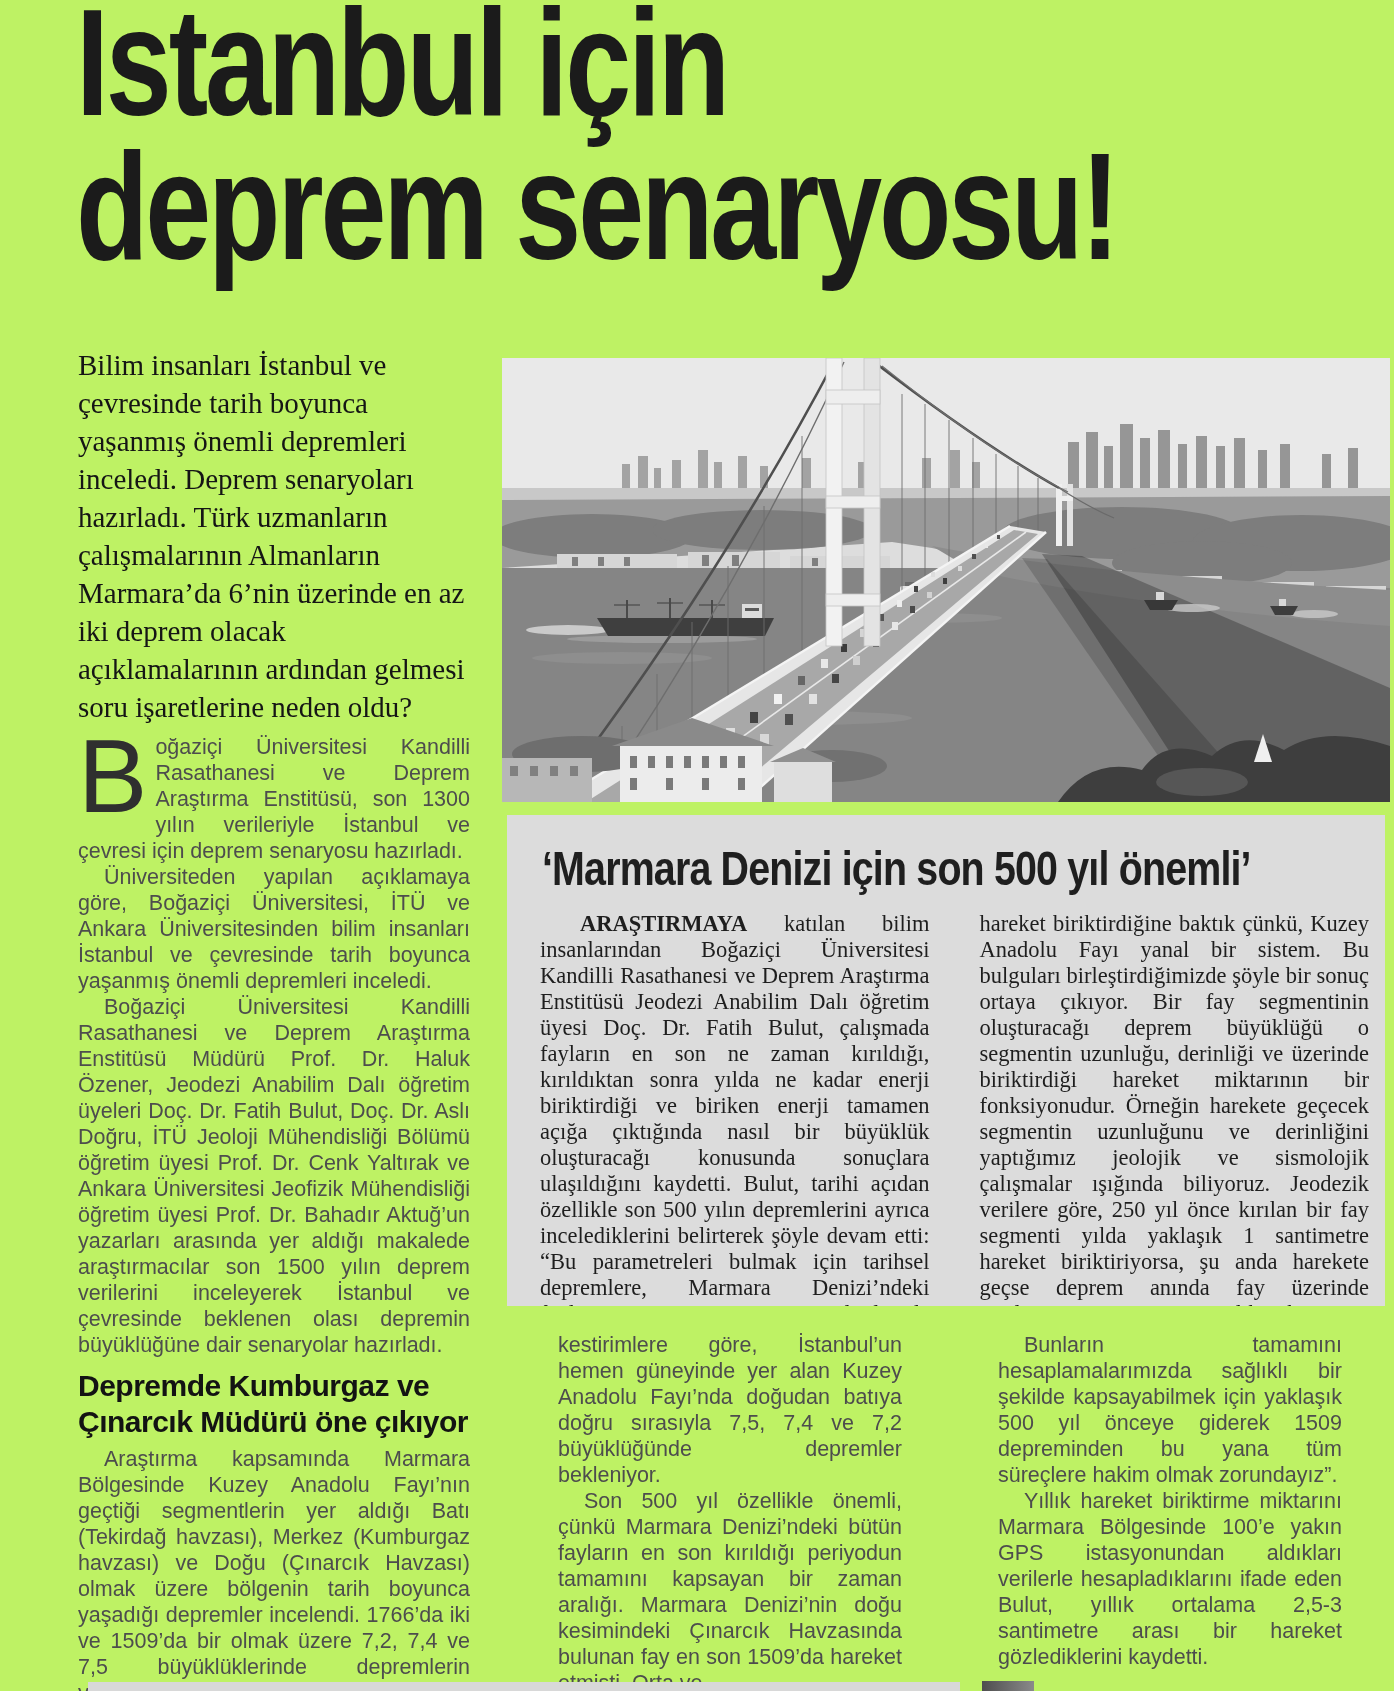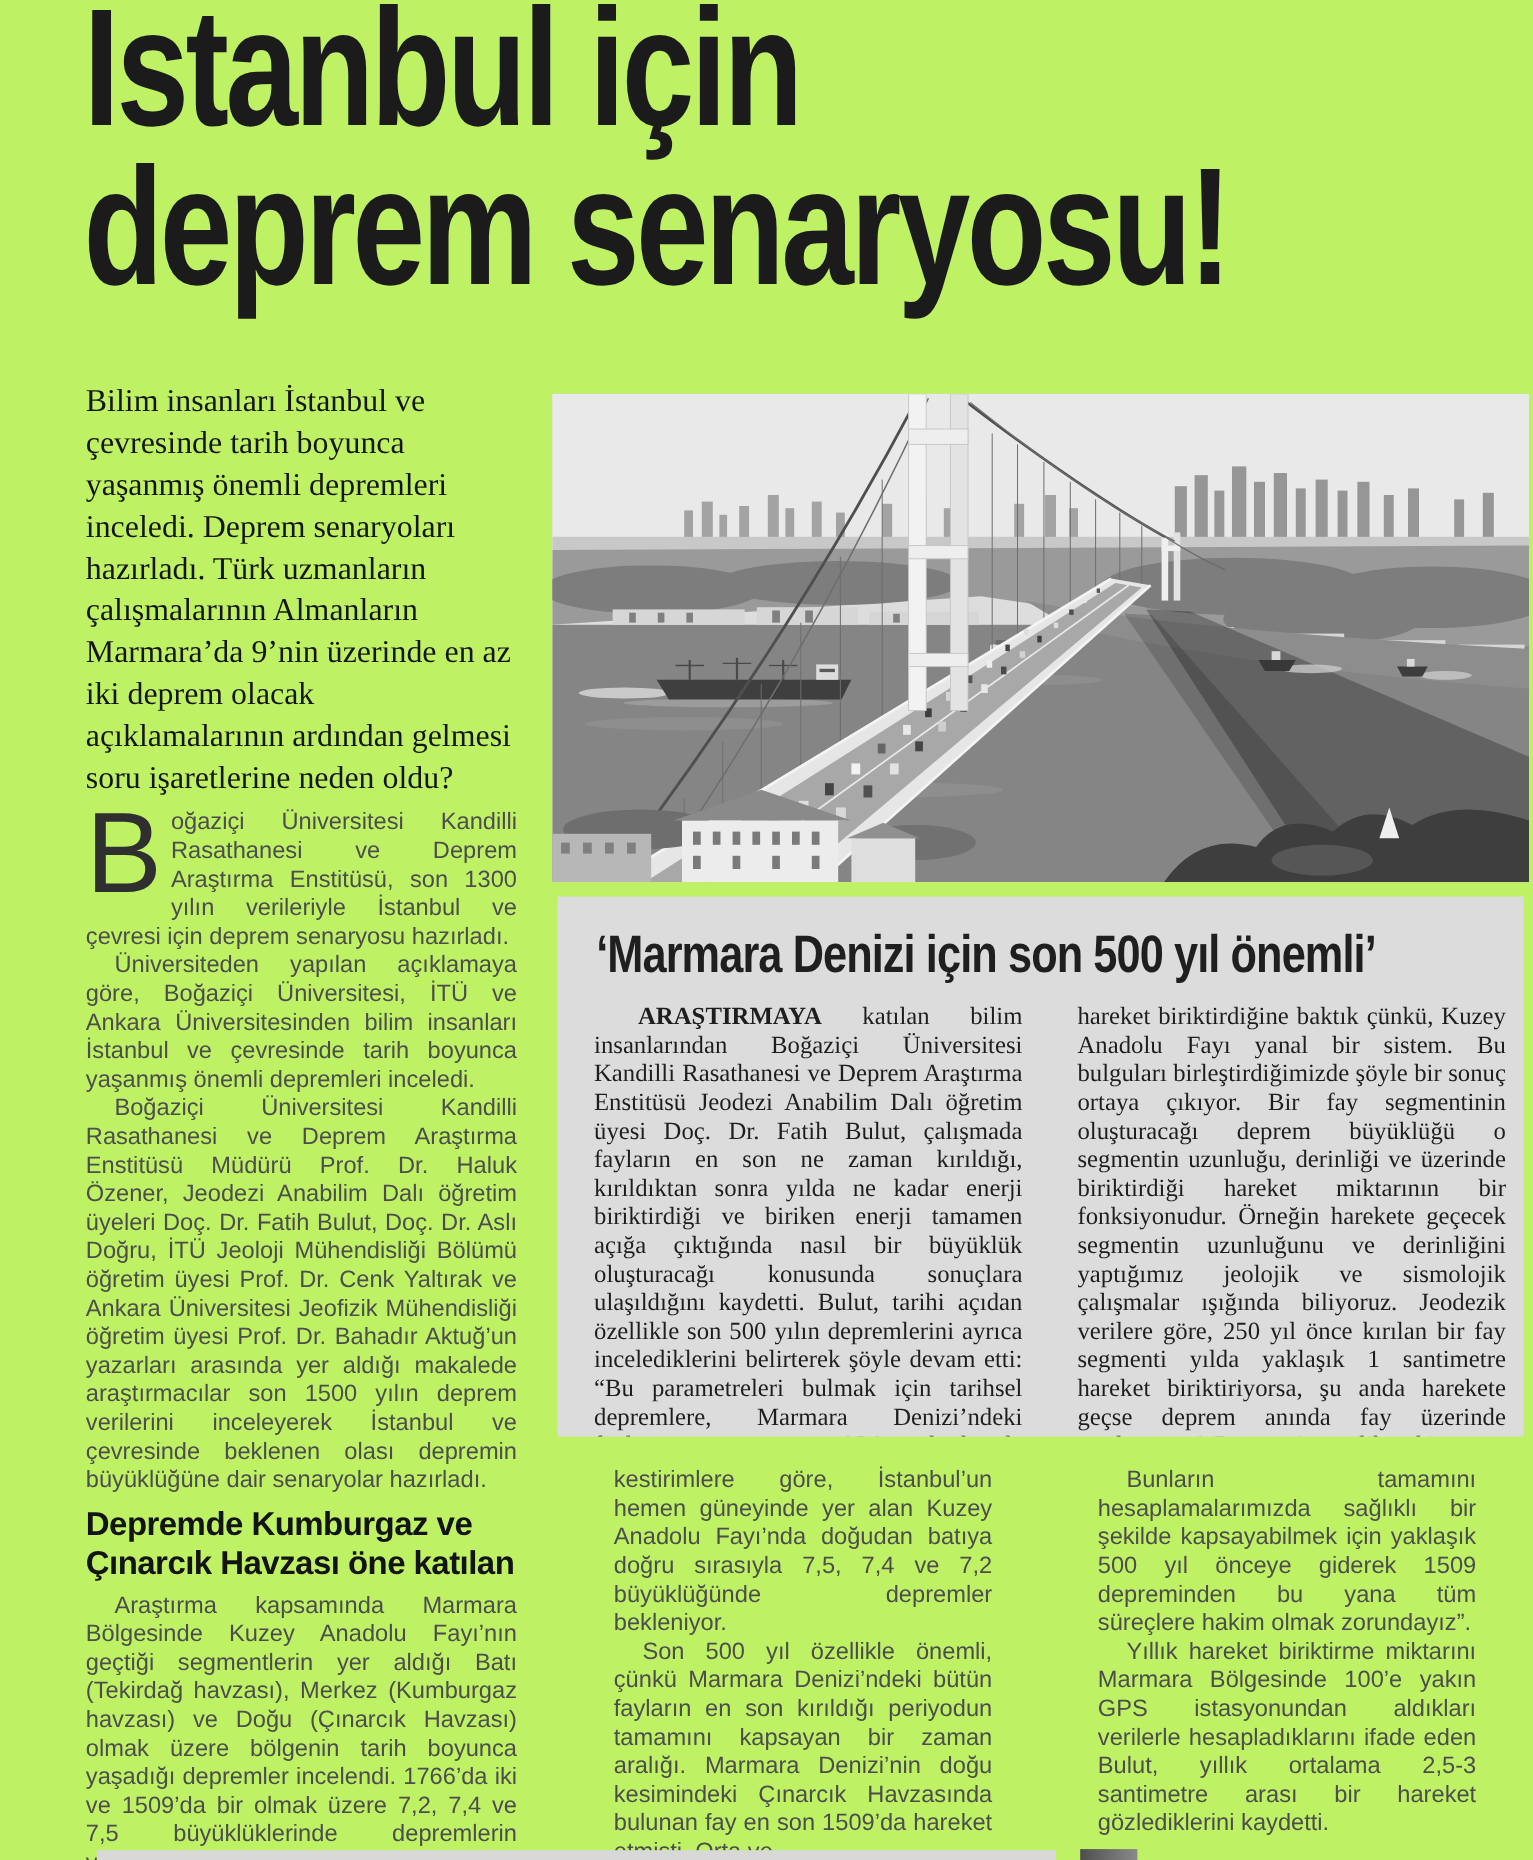--- a/index.html
+++ b/index.html
@@ -99,26 +99,26 @@
 <body>
 
 <div class="page">
 
   <div class="headline">
     <div>İstanbul için</div>
     <div>deprem senaryosu!</div>
   </div>
 
   <div class="left-col">
-    <div class="intro">Bilim insanları İstanbul ve çevresinde tarih boyunca yaşanmış önemli depremleri inceledi. Deprem senaryoları hazırladı. Türk uzmanların çalışmalarının Almanların Marmara’da 9’nin üzerinde en az iki deprem olacak açıklamalarının ardından gelmesi soru işaretlerine neden oldu?</div>
+    <div class="intro">Bilim insanları İstanbul ve çevresinde tarih boyunca yaşanmış önemli depremleri inceledi. Deprem senaryoları hazırladı. Türk uzmanların çalışmalarının Almanların Marmara’da 6’nin üzerinde en az iki deprem olacak açıklamalarının ardından gelmesi soru işaretlerine neden oldu?</div>
     <div class="body-sans">
       <p><span class="dropcap">B</span><span>oğaziçi Üniversitesi Kandilli Rasathanesi ve Deprem Araştırma Enstitüsü, son 1300 yılın verileriyle İstanbul ve çevresi için deprem senaryosu hazırladı.</span></p>
       <p class="indent">Üniversiteden yapılan açıklamaya göre, Boğaziçi Üniversitesi, İTÜ ve Ankara Üniversitesinden bilim insanları İstanbul ve çevresinde tarih boyunca yaşanmış önemli depremleri inceledi.</p>
       <p class="indent">Boğaziçi Üniversitesi Kandilli Rasathanesi ve Deprem Araştırma Enstitüsü Müdürü Prof. Dr. Haluk Özener, Jeodezi Anabilim Dalı öğretim üyeleri Doç. Dr. Fatih Bulut, Doç. Dr. Aslı Doğru, İTÜ Jeoloji Mühendisliği Bölümü öğretim üyesi Prof. Dr. Cenk Yaltırak ve Ankara Üniversitesi Jeofizik Mühendisliği öğretim üyesi Prof. Dr. Bahadır Aktuğ’un yazarları arasında yer aldığı makalede araştırmacılar son 1500 yılın deprem verilerini inceleyerek İstanbul ve çevresinde beklenen olası depremin büyüklüğüne dair senaryolar hazırladı.</p>
-      <div class="subhead">Depremde Kumburgaz ve Çınarcık Havzası öne katılan</div>
+      <div class="subhead">Depremde Kumburgaz ve Çınarcık Müdürü öne çıkıyor</div>
       <p class="indent">Araştırma kapsamında Marmara Bölgesinde Kuzey Anadolu Fayı’nın geçtiği segmentlerin yer aldığı Batı (Tekirdağ havzası), Merkez (Kumburgaz havzası) ve Doğu (Çınarcık Havzası) olmak üzere bölgenin tarih boyunca yaşadığı depremler incelendi. 1766’da iki ve 1509’da bir olmak üzere 7,2, 7,4 ve 7,5 büyüklüklerinde depremlerin yaşandığı bu 3 bölgede gelecekte potansiyel olarak yaşanabilecek deprem büyüklüğüne dair senaryolar geliştirildi.</p>
 
     </div>
   </div>
 
   <div class="photo">
     <svg width="888" height="444" viewBox="0 0 888 444" xmlns="http://www.w3.org/2000/svg">
 
       <rect x="0" y="0" width="888" height="150" fill="#e9e9e9"></rect>
 

